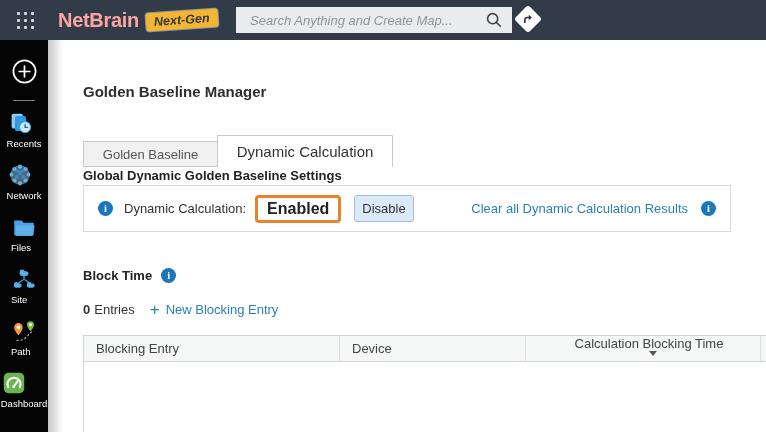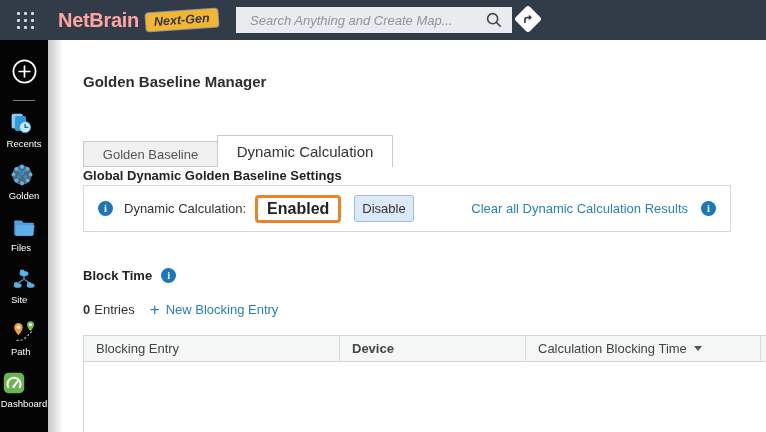--- a/index.html
+++ b/index.html
@@ -50,21 +50,21 @@
   .side-divider{width:22px;height:1px;background:#7c8187;margin:15px 0 9px;}
   .nav-item{display:flex;flex-direction:column;align-items:flex-start;margin-bottom:13px;cursor:pointer;}
   .nav-item .nav-icon{width:26px;height:26px;}
   .nav-item .nav-label{color:#fff;font-size:9.5px;margin-top:2px;white-space:nowrap;}
   
   .main{position:absolute;left:48px;top:40px;width:718px;height:392px;background:#fff;}
   .main::before{
     content:"";position:absolute;left:0;top:0;width:15px;height:100%;pointer-events:none;
     background:linear-gradient(to right,rgba(0,0,0,0.22),rgba(0,0,0,0));
   }
-  .page-title{position:absolute;left:35px;top:33px;font-size:15px;font-weight:bold;color:#2e2e2e;}
+  .page-title{position:absolute;left:35px;top:43px;font-size:15px;font-weight:bold;color:#2e2e2e;}
   .tabs{position:absolute;left:35px;top:77px;height:32px;display:flex;align-items:flex-end;margin-top:18px;}
   .tab{box-sizing:border-box;display:flex;align-items:center;justify-content:center;cursor:pointer;}
   .tab-inactive{width:135px;height:26px;background:#f1f1f2;border:1px solid #c9c9c9;font-size:13px;color:#555;}
   .tab-active{
     width:176px;height:32px;background:#fff;border:1px solid #c9c9c9;border-bottom:none;
     font-size:15px;color:#333;margin-left:-1px;position:relative;z-index:2;
   }
   .section-heading{position:absolute;left:35px;top:128px;font-size:13px;font-weight:bold;color:#222;}
   .settings-panel{
     position:absolute;left:35px;top:145px;width:648px;height:47px;box-sizing:border-box;
@@ -104,22 +104,22 @@
   .block-table{position:absolute;left:35px;top:295px;width:720px;}
   .thead{
     display:flex;height:27px;background:#f5f6f6;box-sizing:border-box;
     border-top:1px solid #d5d5d5;border-bottom:1px solid #d5d5d5;border-left:1px solid #d5d5d5;
   }
   .th{
     box-sizing:border-box;padding-left:12px;font-size:13px;color:#444;
     display:flex;align-items:center;border-right:1px solid #dcdcdc;
   }
   .th-1{width:256px;}
-  .th-2{width:186px;font-weight:bold;}
-  .th-3{width:235px;}
+  .th-2{width:186px;}
+  .th-3{width:235px;flex-direction:column;}
   .th-4{flex:1;border-right:none;}
   .sort-icon{
     display:inline-block;margin-left:7px;width:0;height:0;cursor:pointer;
     border-left:4px solid transparent;border-right:4px solid transparent;border-top:5px solid #555;
   }
   .tbody{height:84px;border-left:1px solid #d5d5d5;background:#fff;}
 </style>
 </head>
 <body>
 
@@ -191,21 +191,21 @@
         </g>
         <g fill="#2f8fd4">
           <circle cx="14" cy="12" r="2.2"></circle>
             <circle cx="10.5" cy="16" r="2"></circle>
             <circle cx="17.5" cy="16" r="2"></circle>
           <circle cx="11" cy="9.5" r="1.8"></circle>
             <circle cx="17" cy="9.5" r="1.8"></circle>
         </g>
       </svg>
     </span>
-    <span class="nav-label">Golden</span>
+    <span class="nav-label">Network</span>
   </div>
 
   <div class="nav-item">
     <span class="nav-icon">
       <svg width="26" height="26" viewBox="0 0 28 28">
         <path d="M3.5 7 h8 l2 2.5 h11 v12 a2 2 0 0 1 -2 2 h-17 a2 2 0 0 1 -2 -2 z" fill="#4aa0e0"></path>
         <path d="M5.5 12.5 h20 l-2.5 11 h-17.5 z" fill="#5fb0ea"></path>
       </svg>
     </span>
     <span class="nav-label">Files</span>

